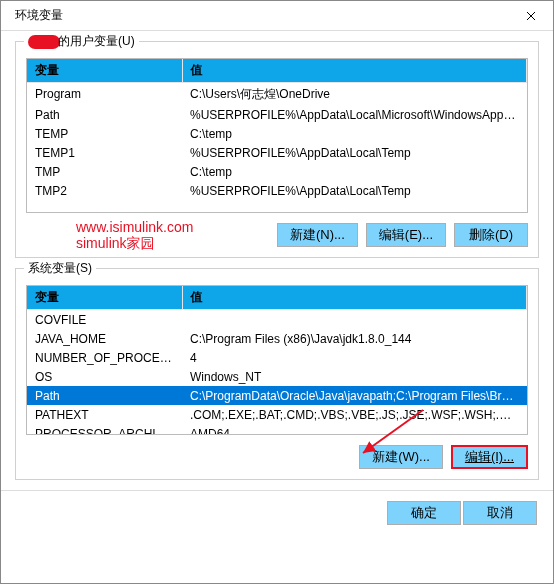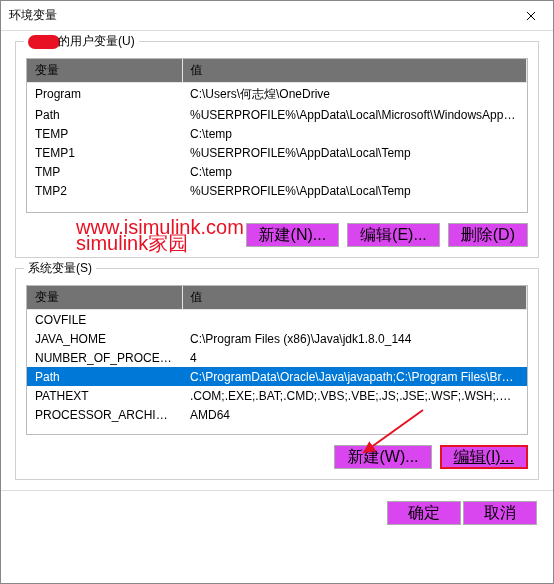--- a/index.html
+++ b/index.html
@@ -10,21 +10,21 @@
   width: 554px;
   height: 584px;
   overflow: hidden;
   border: 1px solid #888;
 }
 .titlebar {
   display: flex;
   justify-content: space-between;
   align-items: center;
   height: 30px;
-  padding-left: 8px;
+  padding-left: 14px;
   border-bottom: 1px solid #ddd;
 }
 .titlebar .title { font-size: 12px; }
 .titlebar .close {
   width: 45px; height: 30px;
   display: flex; align-items: center; justify-content: center;
   font-size: 14px;
   cursor: pointer;
 }
 .content { padding: 10px 14px 0 14px; }
@@ -58,22 +58,22 @@
   margin-top: 6px;
 }
 .table-wrap.system { height: 150px; }
 .tbl {
   width: 100%;
   border-collapse: collapse;
   table-layout: fixed;
 }
 .tbl th {
   text-align: left;
-  font-weight: normal;
-  background: #737373;
+  font-weight: bold;
+  background: #0ea5e9;
   border-bottom: 1px solid #e5e5e5;
   border-right: 1px solid #e5e5e5;
   padding: 3px 8px;
   font-size: 12px;
 }
 .tbl th:first-child { width: 155px; }
 .tbl td {
   padding: 2.5px 8px;
   white-space: nowrap;
   overflow: hidden;
@@ -88,36 +88,36 @@
   display: flex;
   justify-content: flex-end;
   gap: 8px;
   margin-top: 10px;
   position: relative;
 }
 button.win {
   min-width: 74px;
   height: 24px;
   padding: 0 12px;
-  background: #d946ef;
+  background: #7dd3fc;
   border: 1px solid #adadad;
-  font-size: 16px;
+  font-size: 13px;
   font-family: inherit;
   cursor: pointer;
 }
 button.win.highlight {
   border: 2px solid #e81123;
   text-decoration: underline;
 }
 .watermark {
   position: absolute;
   left: 50px;
   top: -4px;
   color: #e81123;
-  font-size: 20px;
+  font-size: 14px;
   line-height: 16px;
 }
 .dialog-buttons {
   display: flex;
   justify-content: flex-end;
   gap: 2px;
   padding: 10px 16px;
   border-top: 1px solid #ddd;
   margin-top: 6px;
 }
@@ -208,20 +208,24 @@
               <td></td>
             </tr>
             <tr>
               <td>JAVA_HOME</td>
               <td>C:\Program Files (x86)\Java\jdk1.8.0_144</td>
             </tr>
             <tr>
               <td>NUMBER_OF_PROCESSORS</td>
               <td>4</td>
             </tr>
+            <tr>
+              <td>OS</td>
+              <td>Windows_NT</td>
+            </tr>
             <tr class="selected">
               <td>Path</td>
               <td>C:\ProgramData\Oracle\Java\javapath;C:\Program Files\Broa...</td>
             </tr>
             <tr>
               <td>PATHEXT</td>
               <td>.COM;.EXE;.BAT;.CMD;.VBS;.VBE;.JS;.JSE;.WSF;.WSH;.MSC;.PY</td>
             </tr>
             <tr>
               <td>PROCESSOR_ARCHITECT...</td>

